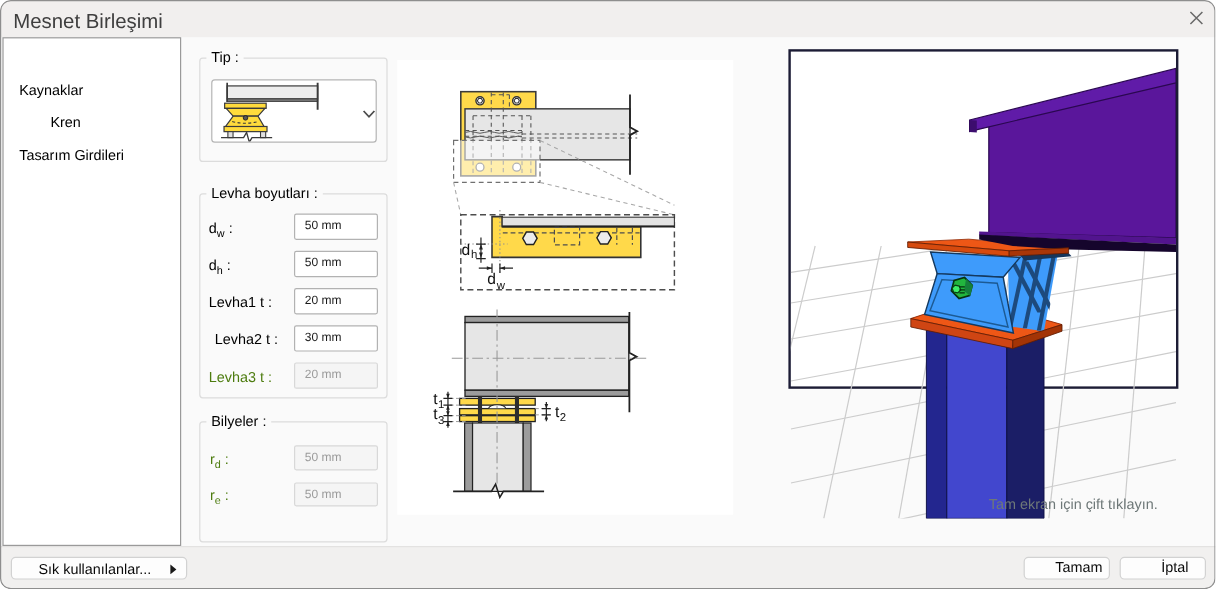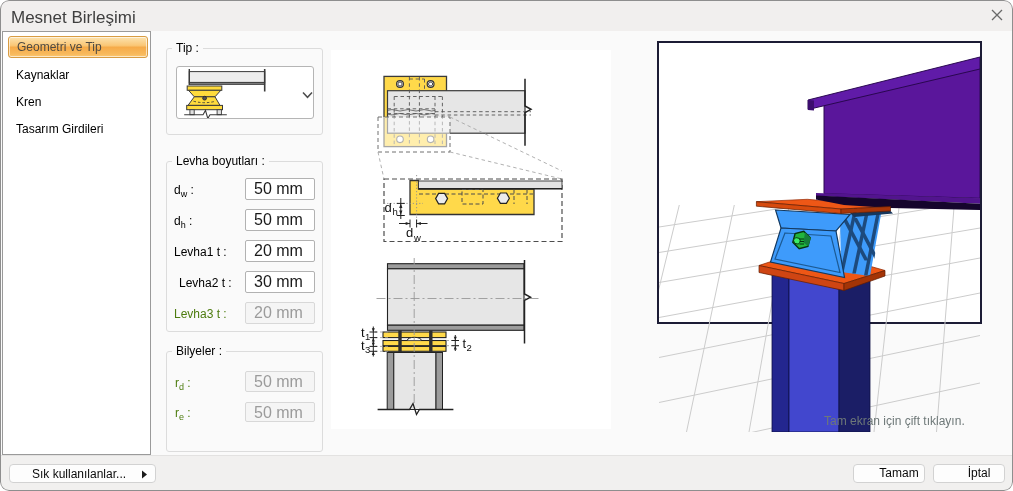--- a/index.html
+++ b/index.html
@@ -15,42 +15,41 @@
     background:linear-gradient(180deg,#fce3b0 0%,#fac776 42%,#f6ab49 52%,#f8b95c 85%,#fbc873 100%);
     box-shadow:inset 0 0 0 1px rgba(255,255,255,0.6);
     font-size:12px;color:#4f4a42;line-height:20px;padding-left:8px;}
   .mi{position:absolute;left:13px;font-size:12px;color:#000;}
   .groupbox{position:absolute;border:1px solid #dcdcdc;border-radius:3px;}
   .legend{position:absolute;top:-8px;left:5px;background:#fafafa;padding:0 4px;font-size:12px;color:#000;}
   .combo{position:absolute;left:176px;top:66px;width:138px;height:53px;background:#fff;border:1px solid #b5b5b5;border-radius:3px;}
   .lab{position:absolute;font-size:12px;color:#000;}
   .lab sub{font-size:9px;}
   .inp{position:absolute;left:245px;width:70px;height:22px;border:1px solid #b2b2b2;border-radius:2px;background:#fff;
-    font-size:16px;color:#1a1a1a;line-height:20px;padding-left:8px;}
+    font-size:10px;color:#1a1a1a;line-height:20px;padding-left:8px;}
   .inp.dis{border:1px solid #d8d8d8;background:#f5f5f5;color:#9b9b9b;}
   .lab.dis{color:#4d7c0f;}
   .drawpanel{position:absolute;left:331px;top:50px;width:280px;height:379px;background:#ffffff;}
   .viewport{position:absolute;left:657px;top:41px;width:325px;height:283px;border:2px solid #1c1c35;background:#fff;}
   .footer{position:absolute;left:0;top:455px;width:100%;height:36px;background:#f1f0ef;border-top:1px solid #e3e2e1;}
   .btn{position:absolute;background:#fdfdfd;border:1px solid #d2d2d2;border-radius:4px;font-size:12px;color:#0a0a0a;text-align:center;padding-left:20px;}
 </style>
 </head>
 <body>
 <div class="dialog">
   <div class="titlebar">
     <div class="title">Mesnet Birleşimi</div>
     <svg class="closex" viewBox="0 0 22 22">
         <path d="M6 6 L16 16 M6 16 L16 6" stroke="#696969" stroke-width="1.3" fill="none"></path>
       </svg>
   </div>
 
   <div class="sidebar">
-    <div class="mi-sel">Geometri ve Tip</div>
     <div class="mi" style="top:36px;">Kaynaklar</div>
-    <div class="mi" style="top:63px;">Kren</div>
+    <div class="mi" style="top:63px;margin-left:26px;">Kren</div>
     <div class="mi" style="top:90px;">Tasarım Girdileri</div>
   </div>
 
   <div class="groupbox" style="left:166px;top:48px;width:157px;height:87px;">
     <div class="legend">Tip :</div>
   </div>
   <div class="combo">
     <svg width="136" height="51" viewBox="0 0 136 51">
 
       <rect x="12.3" y="4.6" width="75.4" height="10.8" fill="#ededed" stroke="#3a3a3a" stroke-width="1"></rect>

